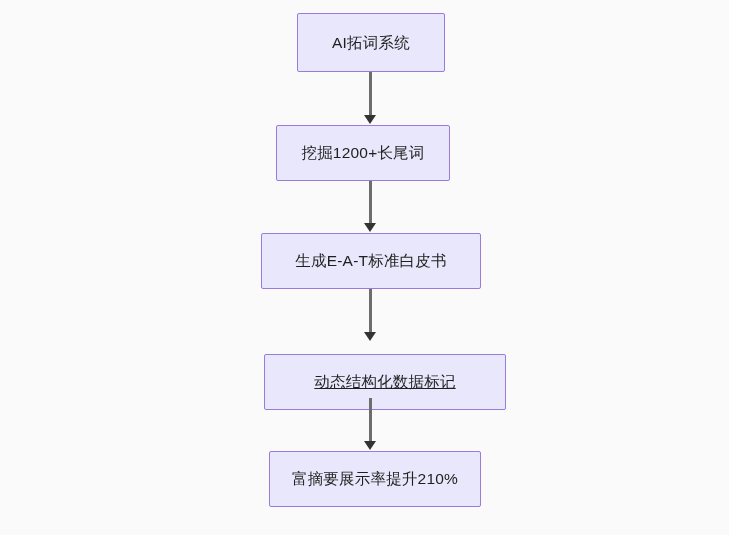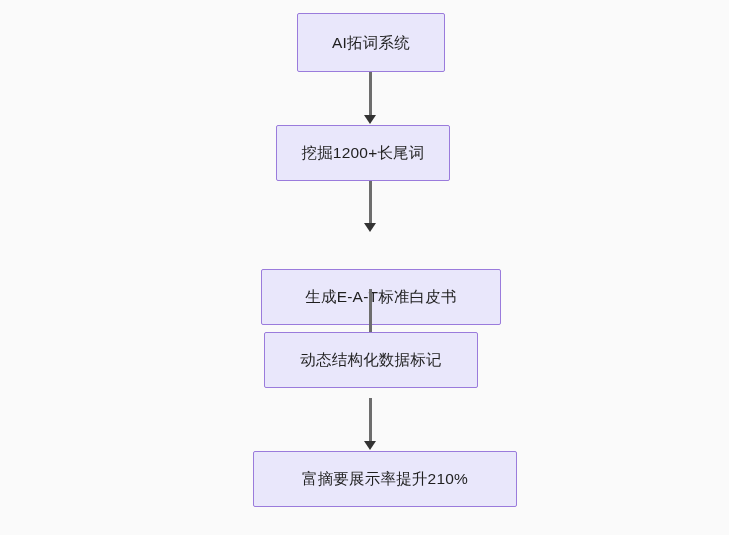--- a/index.html
+++ b/index.html
@@ -38,23 +38,23 @@
   }
 
   .node-label {
     display: block;
     text-align: center;
   }
 
   
   .node-1 { left: 297px; top: 13px;  width: 148px; height: 59px; }
   .node-2 { left: 276px; top: 125px; width: 174px; height: 56px; }
-  .node-3 { left: 261px; top: 233px; width: 240px; height: 56px; margin-top: 36px; }
-  .node-4 { left: 264px; top: 332px; width: 214px; height: 56px; }
-  .node-5 { left: 253px; top: 451px; width: 264px; height: 56px; }
+  .node-3 { left: 261px; top: 233px; width: 220px; height: 56px; }
+  .node-4 { left: 264px; top: 354px; width: 242px; height: 56px; text-decoration: underline; }
+  .node-5 { left: 269px; top: 451px; width: 212px; height: 56px; }
 
   
   .edge {
     position: absolute;
     left: 369px;
     width: 3px;
     background: #6d6d6d;
   }
   .edge-1 { top: 72px;  height: 45px; }
   .edge-2 { top: 181px; height: 44px; }

